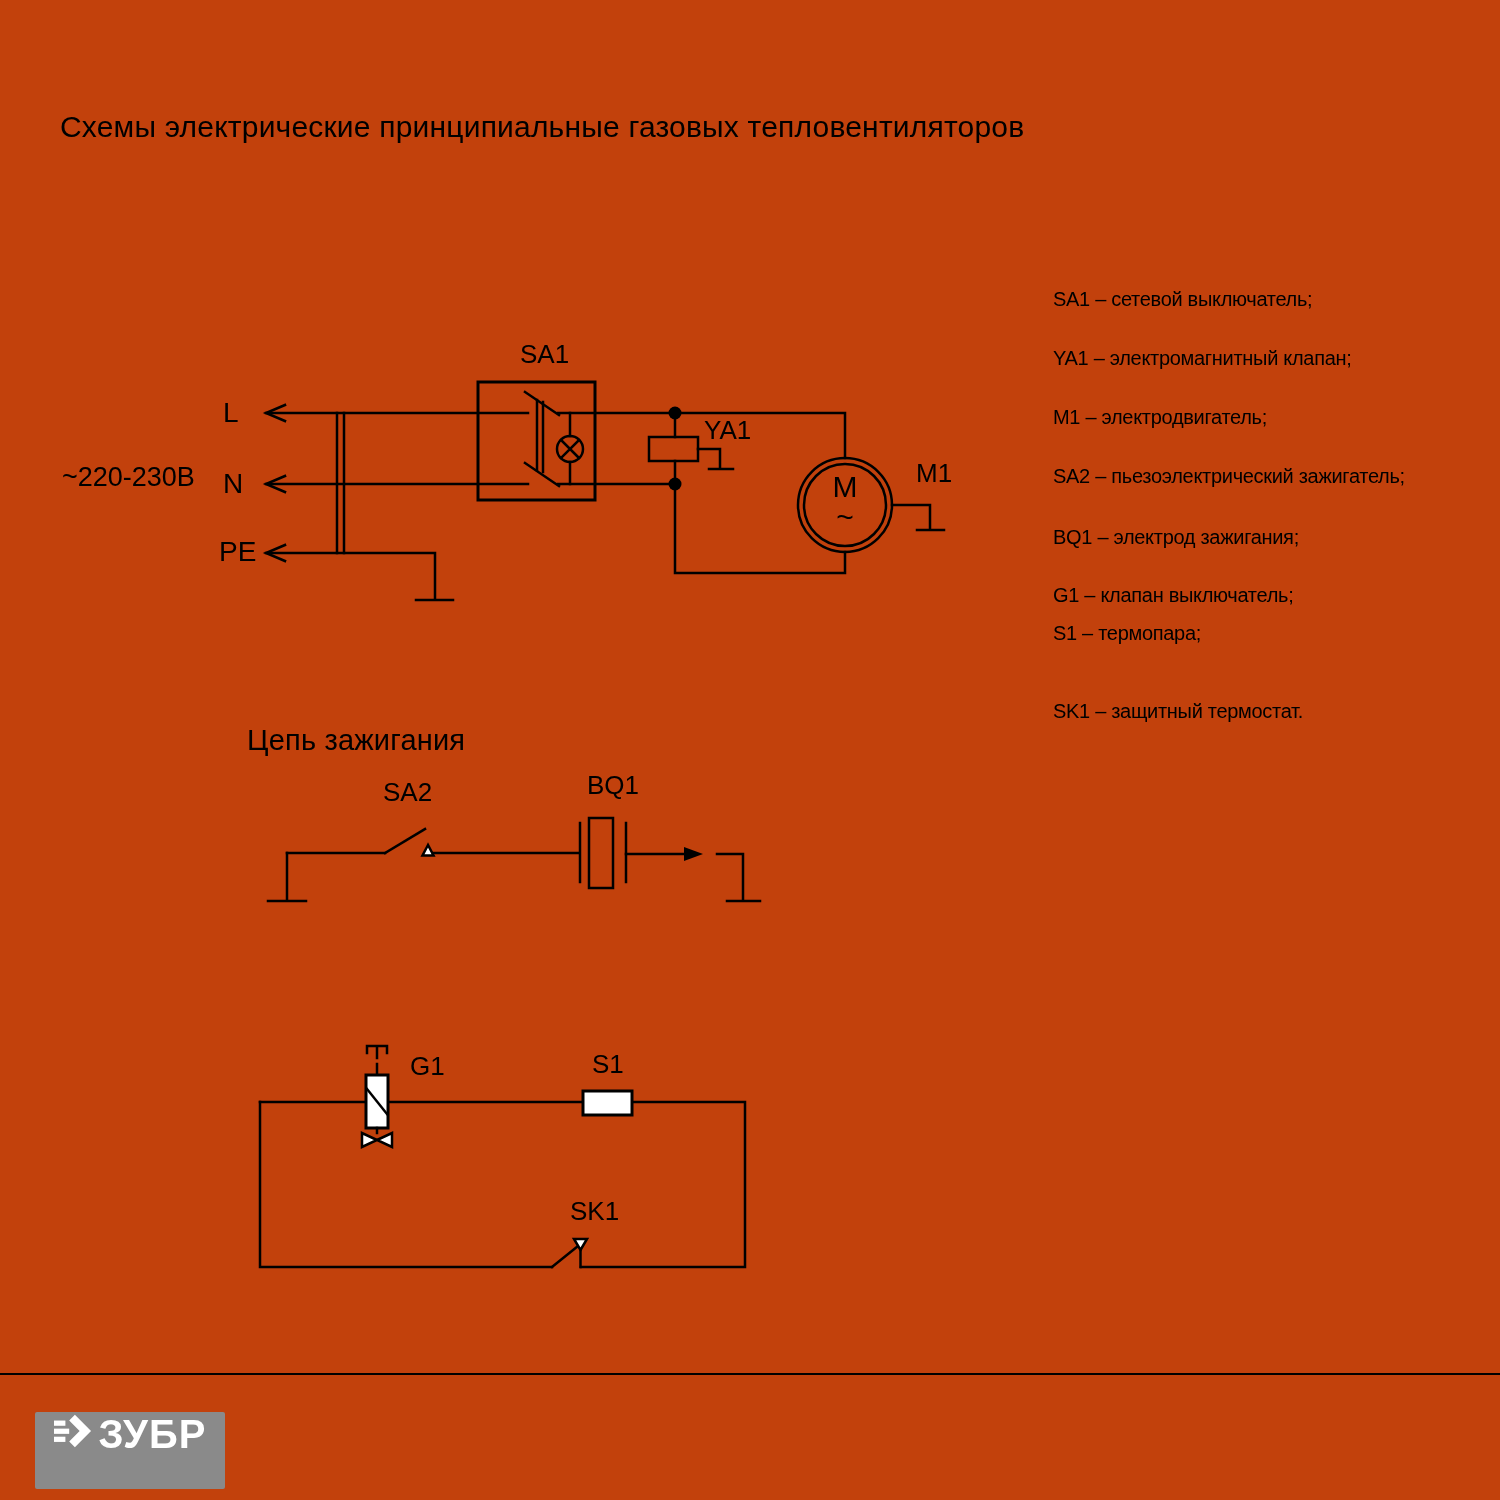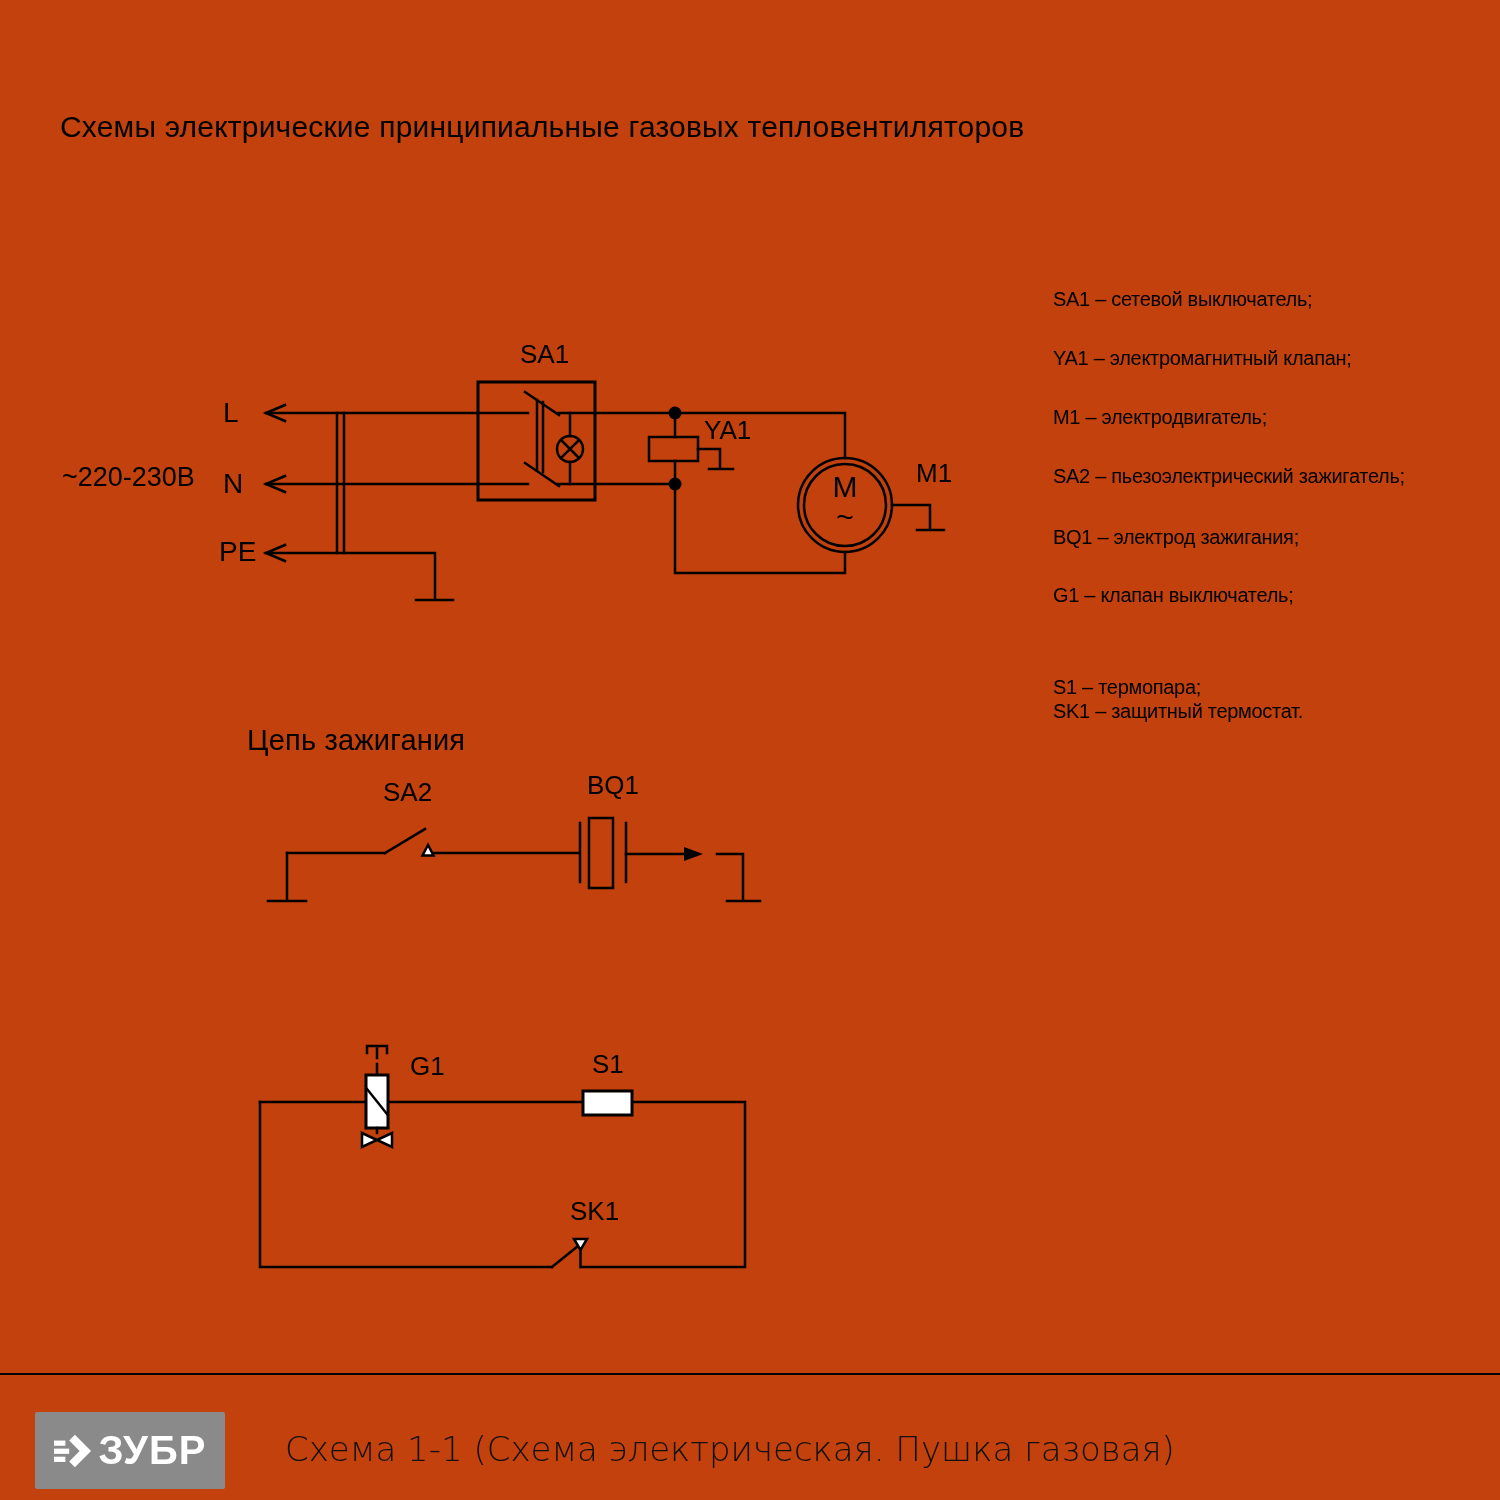--- a/index.html
+++ b/index.html
@@ -9,21 +9,21 @@
   .doc-title{font-size:30px;font-weight:500;letter-spacing:.2px;}
   .sec-title{font-size:29px;font-weight:500;letter-spacing:.2px;}
   .comp-label{font-size:26px;font-weight:500;}
   .term-label{font-size:28px;font-weight:500;}
   .volt-label{font-size:27px;font-weight:500;}
   .motor-m{font-size:30px;font-weight:500;text-align:center;width:40px;}
   .legend-item{position:absolute;left:1027px;font-size:20px;font-weight:500;letter-spacing:-.3px;margin-left:26px;}
   svg.canvas{position:absolute;left:0;top:0;pointer-events:none;}
   .footer-rule{position:absolute;left:0;top:1373px;width:1500px;height:2px;background:#000;}
   .logo{position:absolute;left:35px;top:1412px;width:190px;height:77px;background:#8a8a8a;
-        border-radius:2px;display:flex;align-items:center;justify-content:center;gap:7px;}
+        border-radius:2px;display:flex;justify-content:center;gap:7px;}
   .logo-text{color:#fff;font-size:40px;font-weight:700;letter-spacing:1px;}
   .footer-caption{position:absolute;left:272px;top:1429px;display:flex;align-items:baseline;}
   .footer-model{font-size:37px;font-weight:700;letter-spacing:-.5px;}
   .footer-sub{font-size:34px;font-weight:200;font-family:"DejaVu Sans","Liberation Sans",sans-serif;
               margin-left:13px;color:#111;}
 </style>
 </head>
 <body>
 
 <div class="page">
@@ -113,21 +113,21 @@
   <div class="abs term-label" style="left:223px;top:468px">N</div>
   <div class="abs term-label" style="left:219px;top:536px">PE</div>
 
   <div>
     <div class="legend-item" style="top:288px">SA1 – сетевой выключатель;</div>
     <div class="legend-item" style="top:347px">YA1 – электромагнитный клапан;</div>
     <div class="legend-item" style="top:406px">M1 – электродвигатель;</div>
     <div class="legend-item" style="top:465px">SA2 – пьезоэлектрический зажигатель;</div>
     <div class="legend-item" style="top:526px">BQ1 – электрод зажигания;</div>
     <div class="legend-item" style="top:584px">G1 – клапан выключатель;</div>
-    <div class="legend-item" style="top:676px">S1 – термопара;</div>
+    <div class="legend-item" style="top:622px">S1 – термопара;</div>
     <div class="legend-item" style="top:700px">SK1 – защитный термостат.</div>
   </div>
 
   <div class="abs sec-title" style="left:247px;top:724px">Цепь зажигания</div>
   <div class="abs comp-label" style="left:383px;top:777px">SA2</div>
   <div class="abs comp-label" style="left:587px;top:770px">BQ1</div>
 
   <div class="abs comp-label" style="left:410px;top:1051px">G1</div>
   <div class="abs comp-label" style="left:592px;top:1049px">S1</div>
   <div class="abs comp-label" style="left:570px;top:1196px">SK1</div>
@@ -136,16 +136,15 @@
   <div class="logo">
     <svg width="38" height="38" viewBox="0 0 40 40">
       <rect x="0" y="9" width="12" height="5.5" fill="#fff"></rect>
       <rect x="0" y="17.5" width="16" height="5.5" fill="#fff"></rect>
       <rect x="0" y="26" width="12" height="5.5" fill="#fff"></rect>
       <polygon points="22,3 39,20 22,37 16,31 27,20 16,9" fill="#fff"></polygon>
     </svg>
     <span class="logo-text">ЗУБР</span>
   </div>
   <div class="footer-caption">
-    <span class="footer-sub">Схема 1-1 (Схема электрическая. Пушка газовая)</span>
   </div>
 
 </div>
 
 </body></html>

